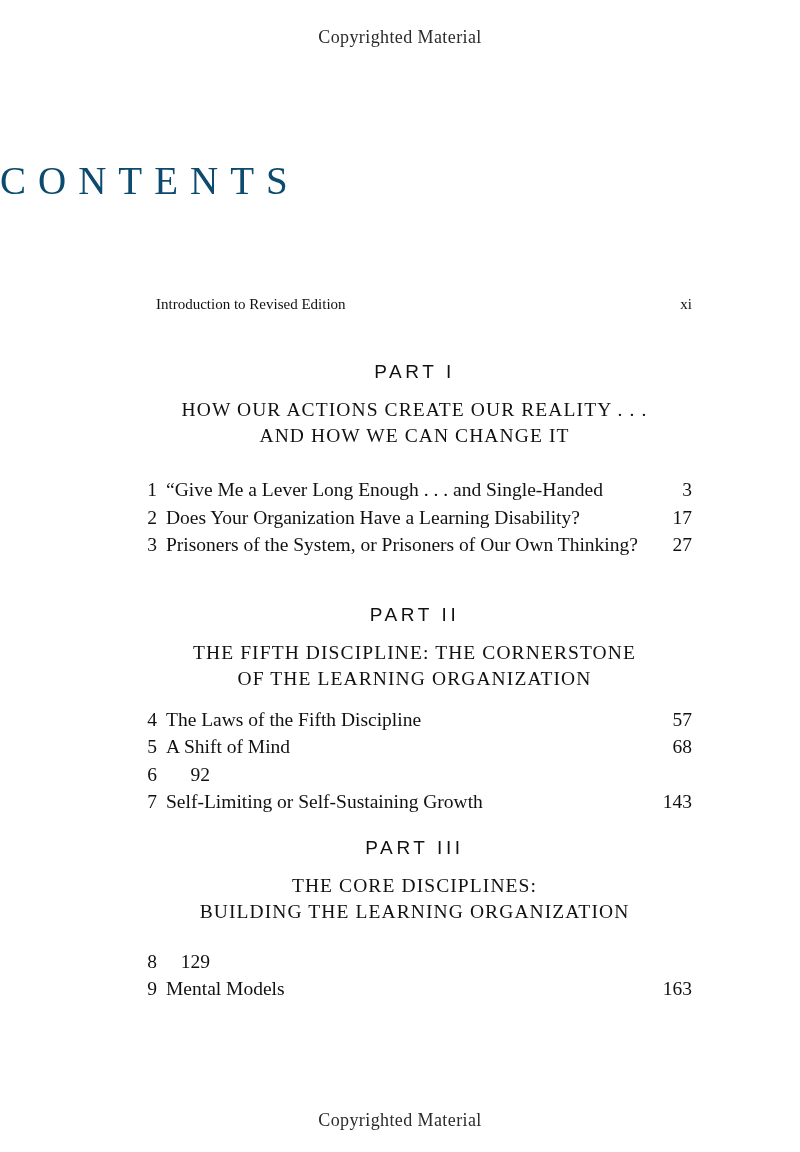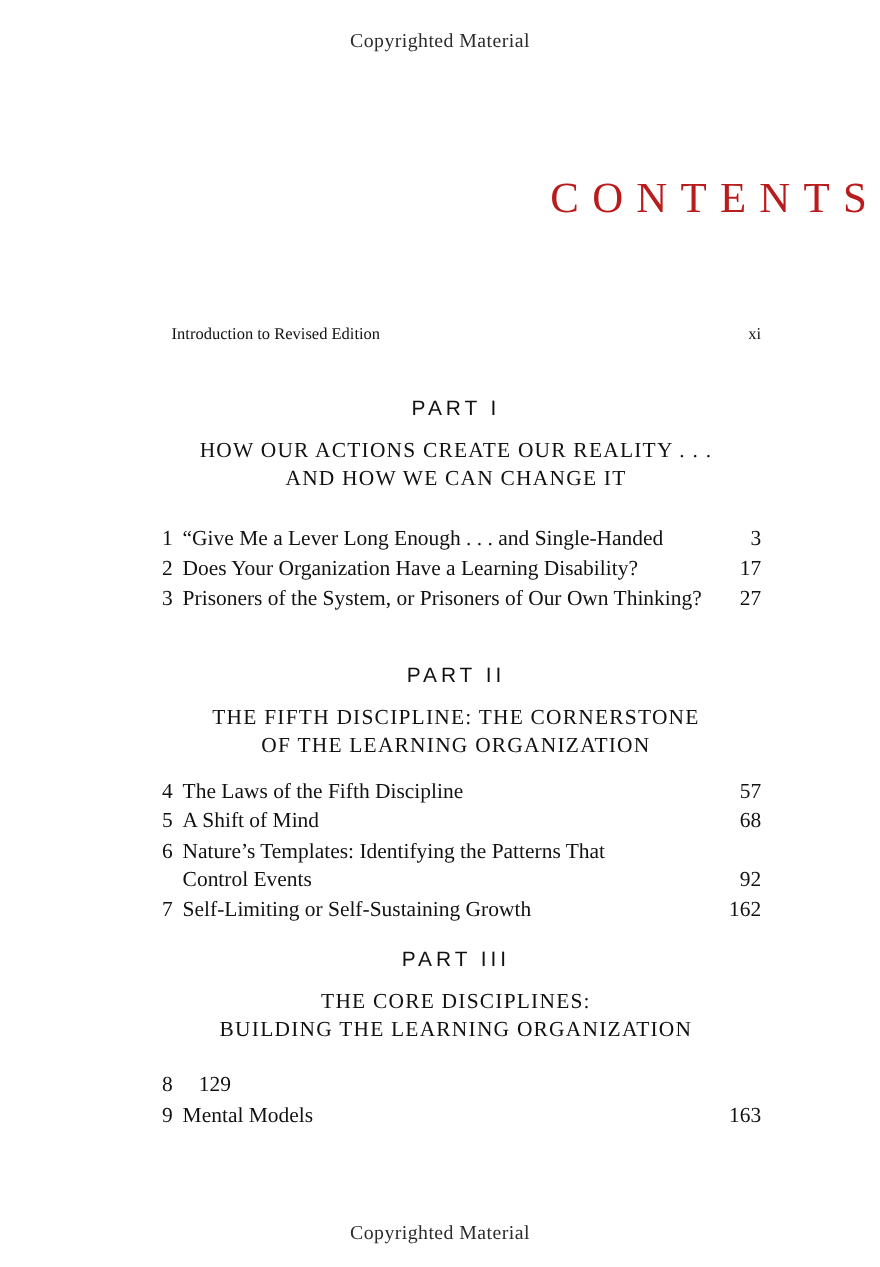--- a/index.html
+++ b/index.html
@@ -30,24 +30,24 @@
     letter-spacing: 0.4px;
   }
   .watermark-top { top: 27px; }
   .watermark-bottom { top: 1110px; }
 
   .content-title {
     position: absolute;
     top: 158px;
     left: 0;
     width: 100%;
-    text-align: right;
+    text-align: left;
     font-size: 39px;
     letter-spacing: 12px;
-    color: #b91c1c;
+    color: #0c4a6e;
     font-family: "Liberation Serif", serif;
   }
 
   .toc {
     position: absolute;
     top: 296px;
     left: 137px;
     width: 555px;
   }
 
@@ -190,32 +190,28 @@
         </div>
         <div class="chapter">
           <span class="num">5</span>
           <span class="name">
             <span class="line">A Shift of Mind</span>
           </span>
           <span class="pg">68</span>
         </div>
         <div class="chapter">
           <span class="num">6</span>
-          <span class="name">
-            <span class="line">Nature’s Templates: Identifying the Patterns That</span>
-            <span class="line">Control Events</span>
-          </span>
           <span class="pg">92</span>
         </div>
         <div class="chapter">
           <span class="num">7</span>
           <span class="name">
             <span class="line">Self-Limiting or Self-Sustaining Growth</span>
           </span>
-          <span class="pg">162</span>
+          <span class="pg">143</span>
         </div>
       </div>
     </div>
 
     <div class="part part-3">
       <div class="part-label">PART III</div>
       <div class="part-subtitle">
         <span class="sub-line">THE CORE DISCIPLINES:</span>
         <span class="sub-line">BUILDING THE LEARNING ORGANIZATION</span>
       </div>

